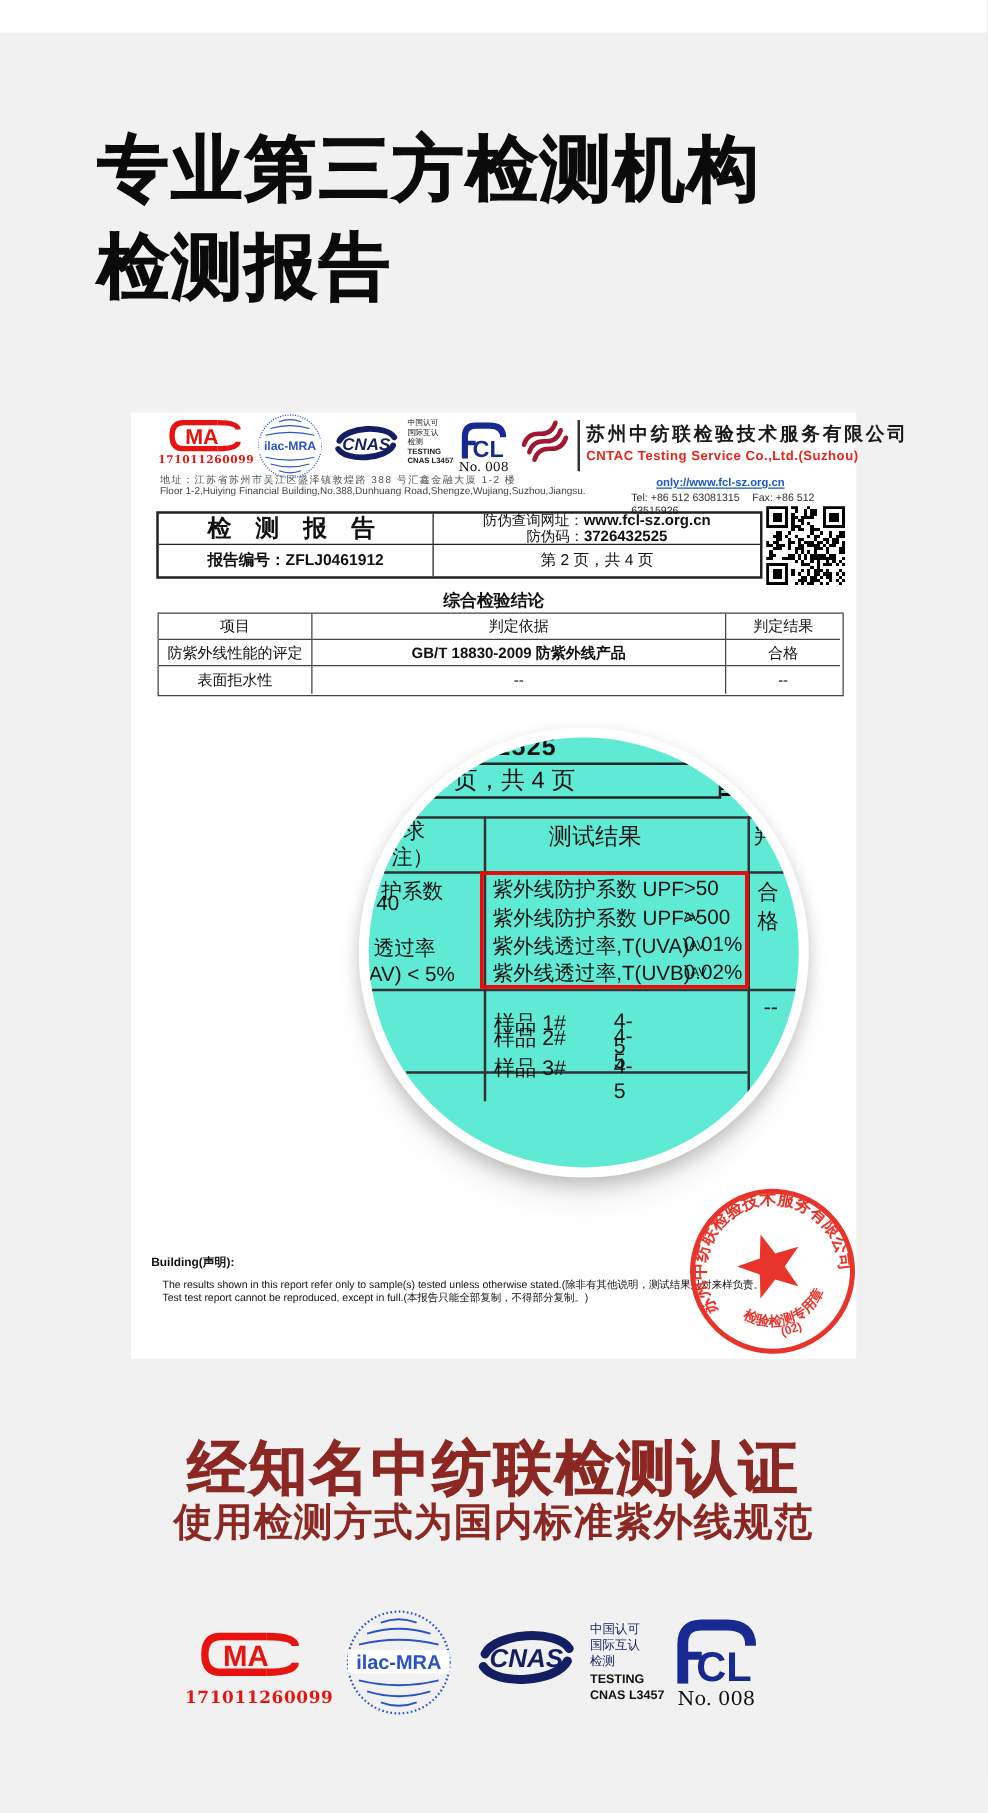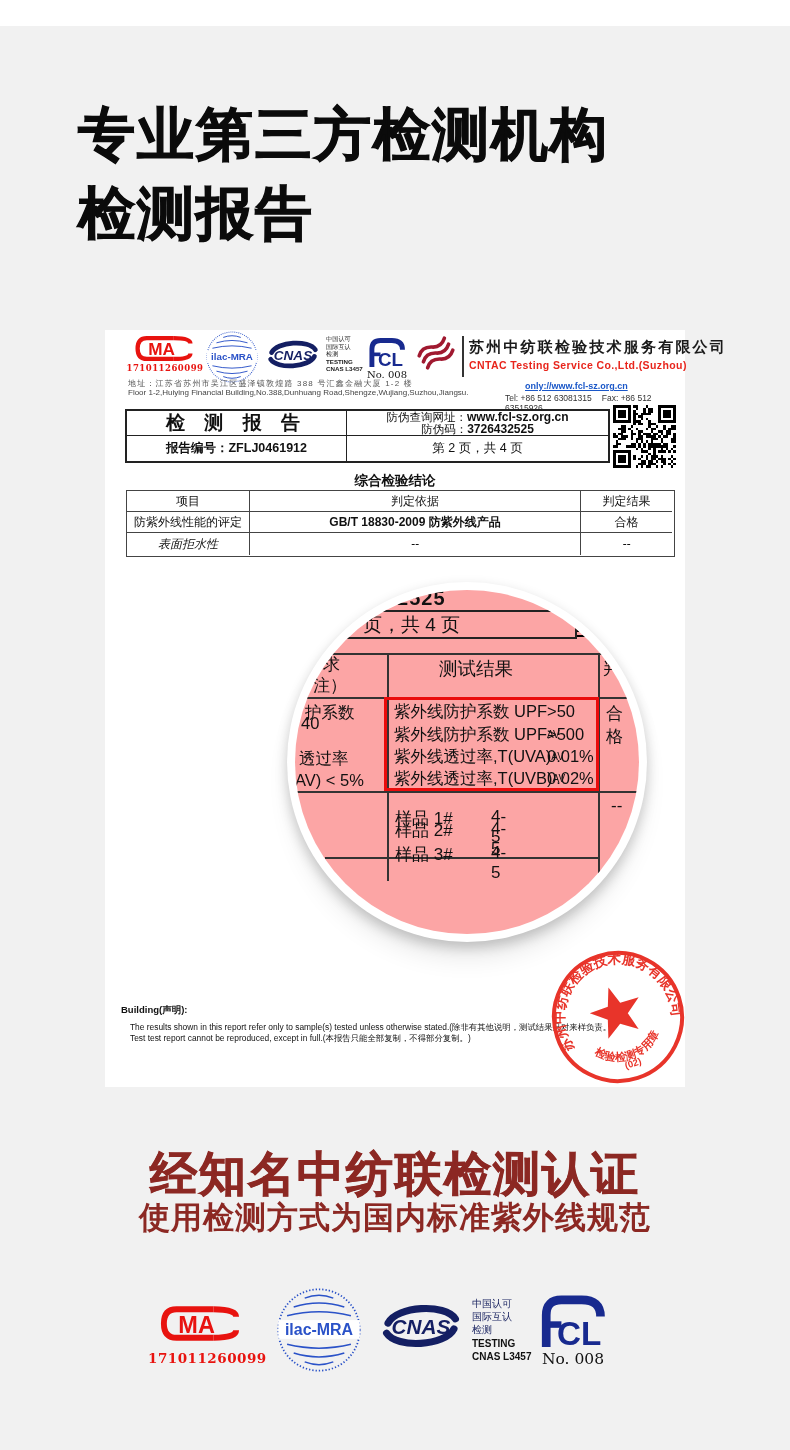--- a/index.html
+++ b/index.html
@@ -56,26 +56,26 @@
   .qr-main { left:508px; top:75px; width:63px; height:63px; }
 
   
   .concl-title { left:0; top:142px; width:580px; text-align:center;
                  font-size:13.5px; font-weight:bold; }
   .stable { left:21px; top:160px; width:549px; height:67px; border:1.5px solid #444;
             display:grid; grid-template-columns:123px 331px 91px; grid-template-rows:21px 21px 22px; }
   .stable > div { display:flex; align-items:center; justify-content:center;
                   border-right:1px solid #444; border-bottom:1px solid #444; font-size:12px; }
   .stable > div.last-c { border-right:none; }
-  .stable > div.last-r { border-bottom:none;font-style:italic; }
+  .stable > div.last-r { border-bottom:none; }
   .stable .bold { font-weight:bold; }
 
   
   .mag { left:190px; top:260px; width:344px; height:344px; border-radius:50%;
-         background:#fca5a5; overflow:hidden;
+         background:#5eead4; overflow:hidden;
          box-shadow:0 0 0 8px #fff, 0 5px 12px 9px rgba(0,0,0,.17), 0 20px 28px rgba(0,0,0,.12); }
   .mag .ln { position:absolute; background:#333; }
   .m-code   { left:90px; top:-3px; font-size:20px; font-weight:bold; letter-spacing:1px; }
   .m-pagebox{ left:52px; top:20px; width:230px; height:29px; border:2px solid #222;
               font-size:19px; line-height:25px; padding-left:14px; }
   .m-miniqr { left:282px; top:26px; width:20px; height:22px; }
   .m-hmid  { left:92px; top:66px; width:178px; text-align:center; font-size:18.5px; }
   .m-hl1   { left:28px; top:63px; font-size:17px; }
   .m-hl2   { left:18px; top:84px; font-size:17px; }
   .m-hr    { left:308px; top:66px; font-size:18px; }

